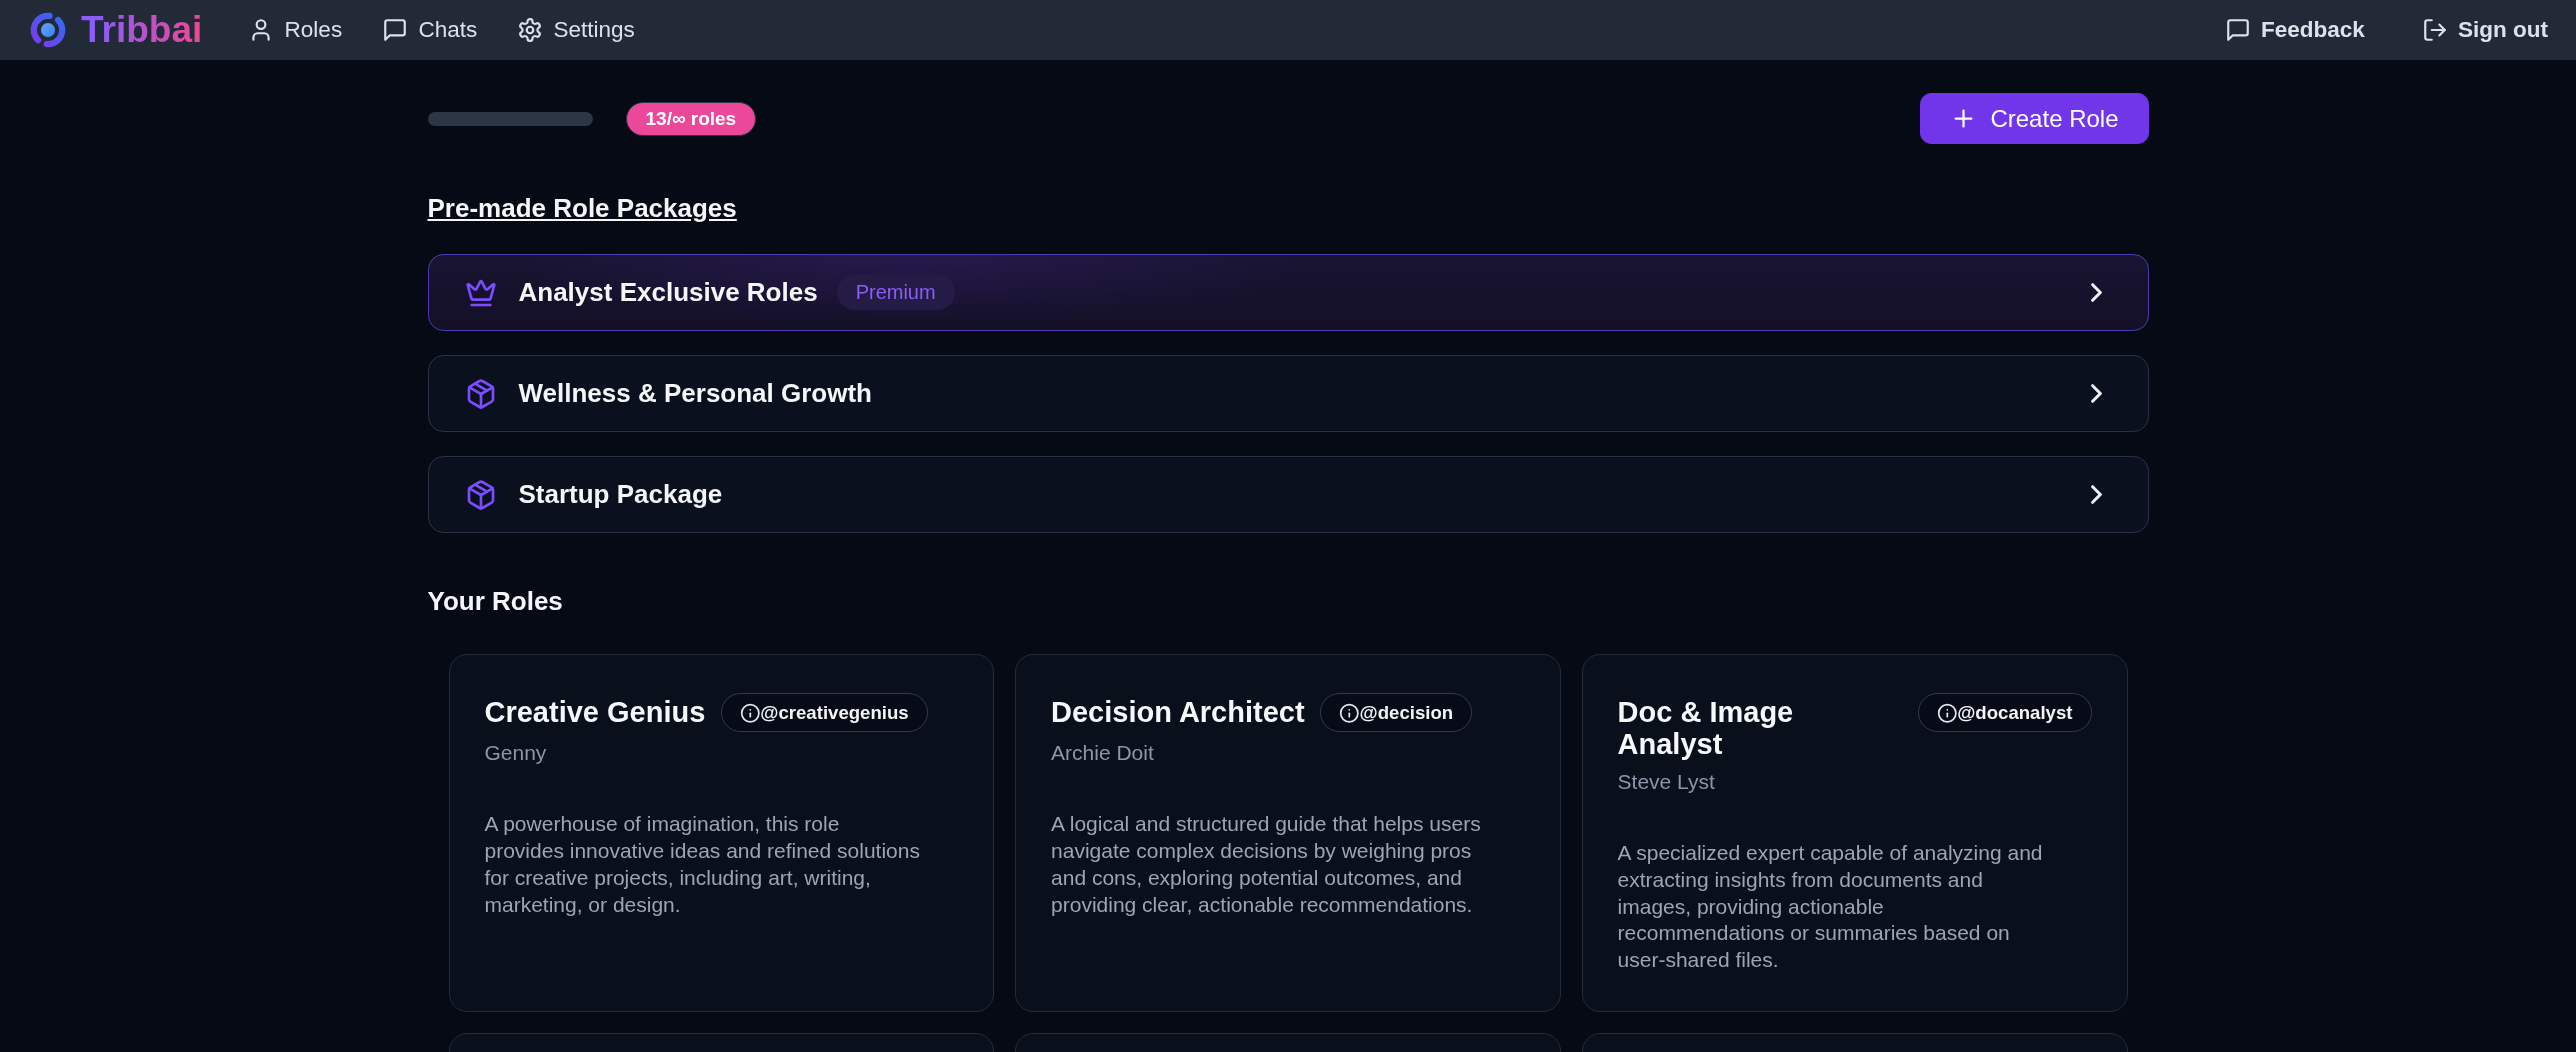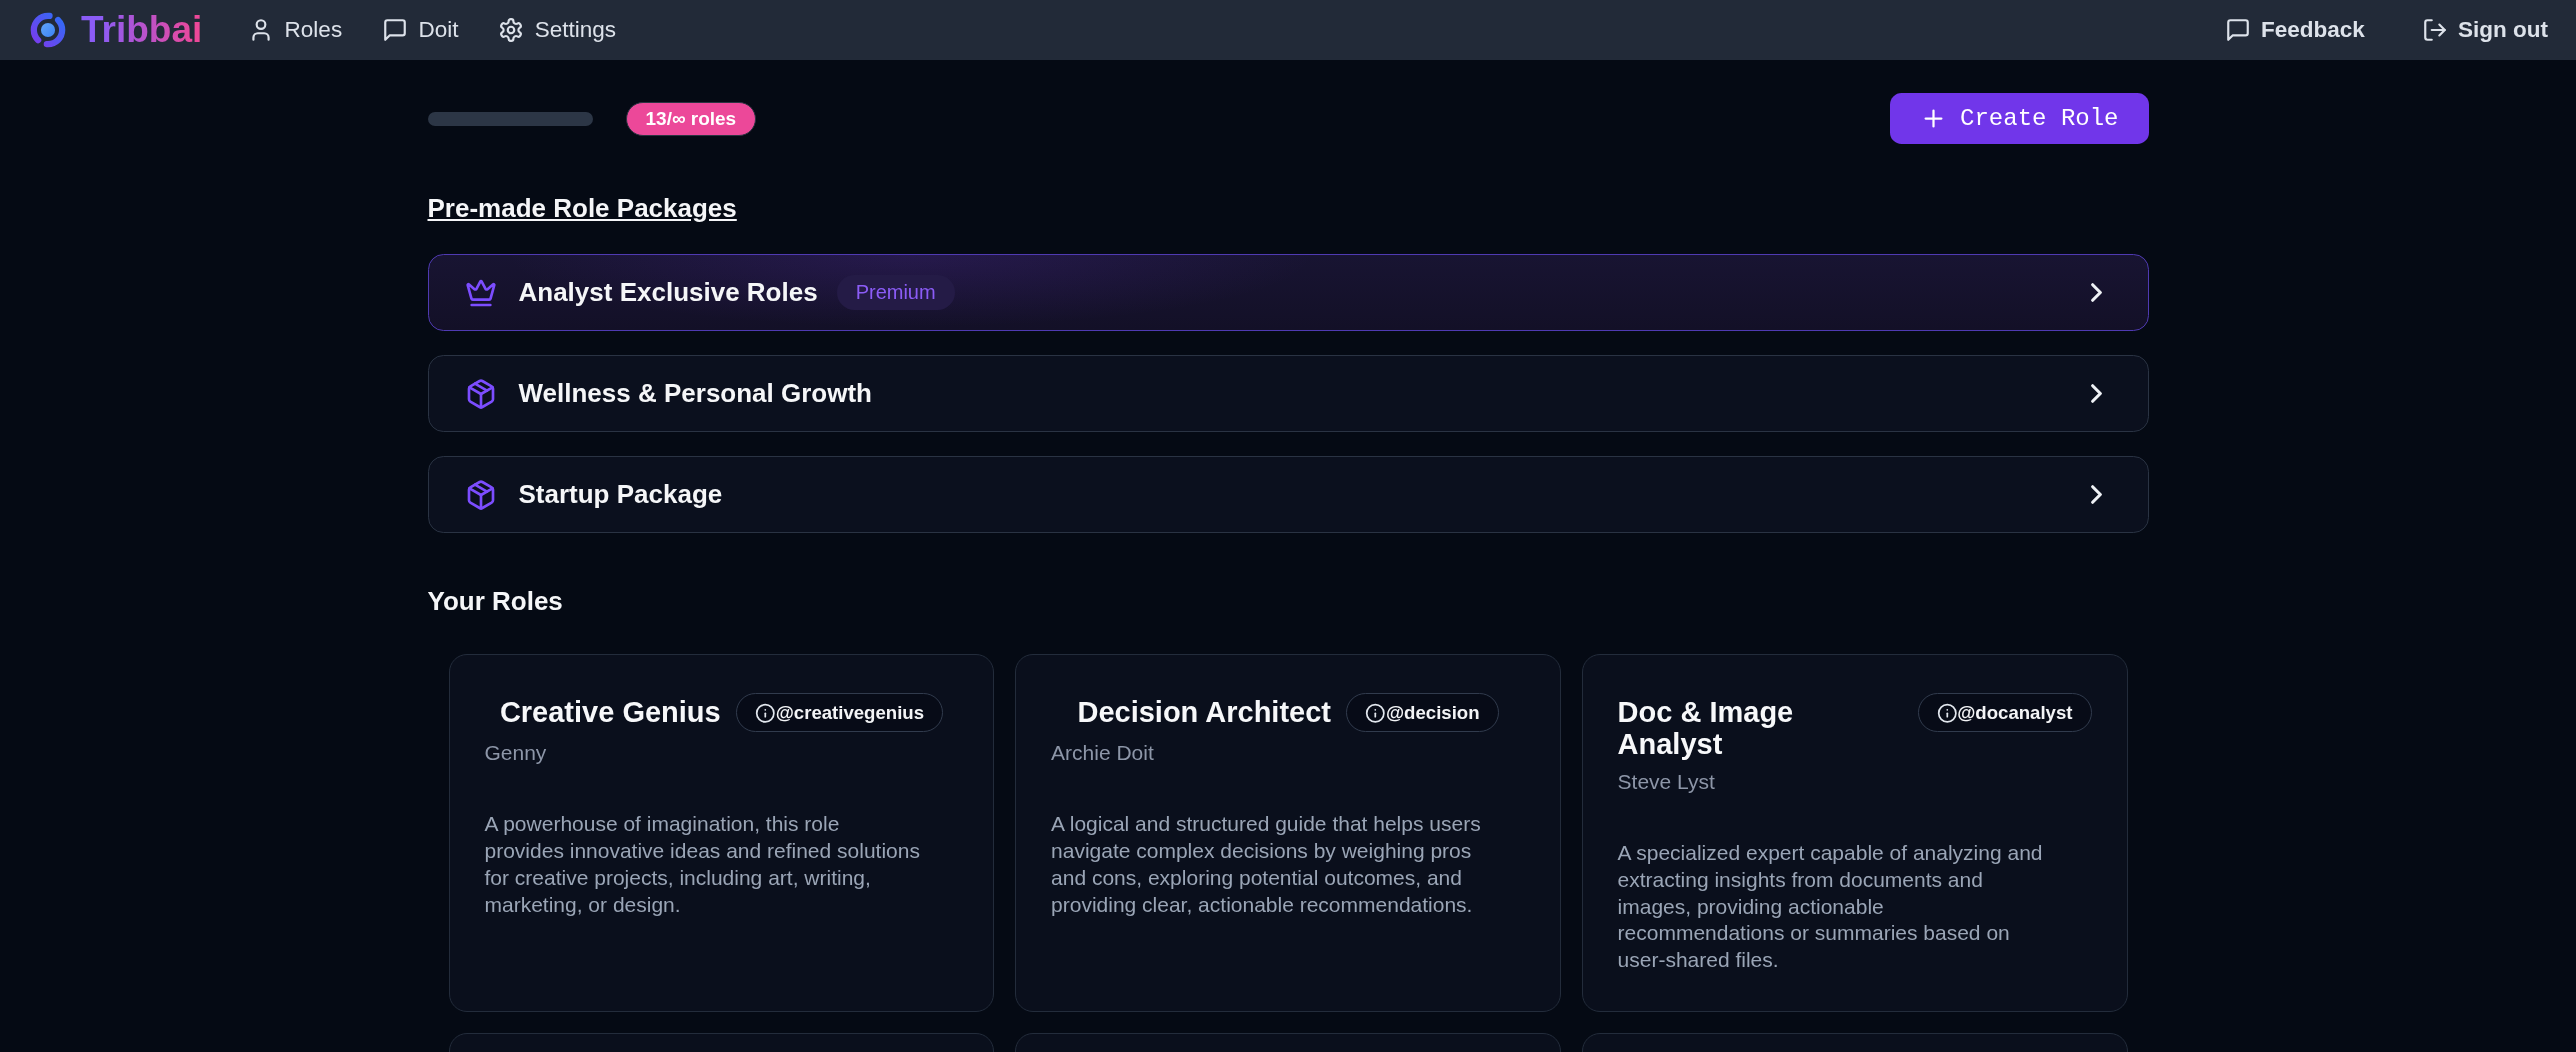--- a/index.html
+++ b/index.html
@@ -54,21 +54,21 @@
     padding: 0 19px; border: 1.3px solid #2b3442; border-radius: 17.4px;
     background: #ec4899;
     font-size: 19px; font-weight: 700; color: #ffffff; white-space: nowrap;
   }
   .create-btn {
     margin-left: auto;
     height: 51px; padding: 0 30px;
     display: flex; align-items: center; gap: 13px;
     background: #7136ea; border: none; border-radius: 11.6px;
     color: #ffffff; font-size: 24px; font-weight: 500;
-    font-family: Liberation Mono, monospace;
+    font-family: Liberation Sans, sans-serif;
     cursor: pointer;
   }
   .create-btn svg { stroke: #ffffff; }
 
   .section-title {
     font-size: 26px; font-weight: 700; color: #f5f6f8;
   }
   .title-packages { margin-top: 49px; text-decoration: underline; }
   .title-roles { margin-top: 53px; }
 
@@ -107,21 +107,21 @@
     padding: 0 21px;
     display: grid;
     grid-template-columns: repeat(3, 1fr);
     gap: 20.6px;
   }
   .role-card {
     height: 358px; border-radius: 18px;
     background: #0a0f1c; border: 1.3px solid #232c3b;
     padding: 42px 35px; cursor: pointer;
   }
-  .card-head { display: flex; align-items: flex-start; justify-content: center; }
+  .card-head { display: flex; align-items: flex-start; justify-content: flex-start; }
   .role-title { font-size: 29px; font-weight: 700; color: #f7f8fa; line-height: 1.1; }
   .handle-badge {
     flex: none; margin-left: 15.4px; margin-top: -3.9px;
     display: flex; align-items: center; 
     padding: 7.7px 18px; border: 1.3px solid #313b4d; border-radius: 642px;
     background: rgba(5, 10, 20, 0.55);
     font-size: 18.6px; font-weight: 700; color: #f3f4f6; white-space: nowrap;
     cursor: pointer;
   }
   .handle-badge svg { stroke: #e2e7ee; }
@@ -167,21 +167,21 @@
         </svg>
       </span>
       <span>Roles</span>
     </div>
     <div class="nav-item">
       <span>
         <svg width="26" height="26" viewBox="0 0 24 24" fill="none" stroke-width="2" stroke-linecap="round" stroke-linejoin="round">
           <path d="M21 15a2 2 0 0 1-2 2H7l-4 4V5a2 2 0 0 1 2-2h14a2 2 0 0 1 2 2z"></path>
         </svg>
       </span>
-      <span>Doit</span>
+      <span>Chats</span>
     </div>
     <div class="nav-item">
       <span>
         <svg width="26" height="26" viewBox="0 0 24 24" fill="none" stroke-width="2" stroke-linecap="round" stroke-linejoin="round">
           <path d="M12.22 2h-.44a2 2 0 0 0-2 2v.18a2 2 0 0 1-1 1.73l-.43.25a2 2 0 0 1-2 0l-.15-.08a2 2 0 0 0-2.73.73l-.22.38a2 2 0 0 0 .73 2.73l.15.1a2 2 0 0 1 1 1.72v.51a2 2 0 0 1-1 1.74l-.15.09a2 2 0 0 0-.73 2.73l.22.38a2 2 0 0 0 2.73.73l.15-.08a2 2 0 0 1 2 0l.43.25a2 2 0 0 1 1 1.73V20a2 2 0 0 0 2 2h.44a2 2 0 0 0 2-2v-.18a2 2 0 0 1 1-1.73l.43-.25a2 2 0 0 1 2 0l.15.08a2 2 0 0 0 2.73-.73l.22-.39a2 2 0 0 0-.73-2.73l-.15-.08a2 2 0 0 1-1-1.74v-.5a2 2 0 0 1 1-1.74l.15-.09a2 2 0 0 0 .73-2.73l-.22-.38a2 2 0 0 0-2.73-.73l-.15.08a2 2 0 0 1-2 0l-.43-.25a2 2 0 0 1-1-1.73V4a2 2 0 0 0-2-2z"></path>
           <circle cx="12" cy="12" r="3"></circle>
         </svg>
       </span>
       <span>Settings</span>
     </div>

